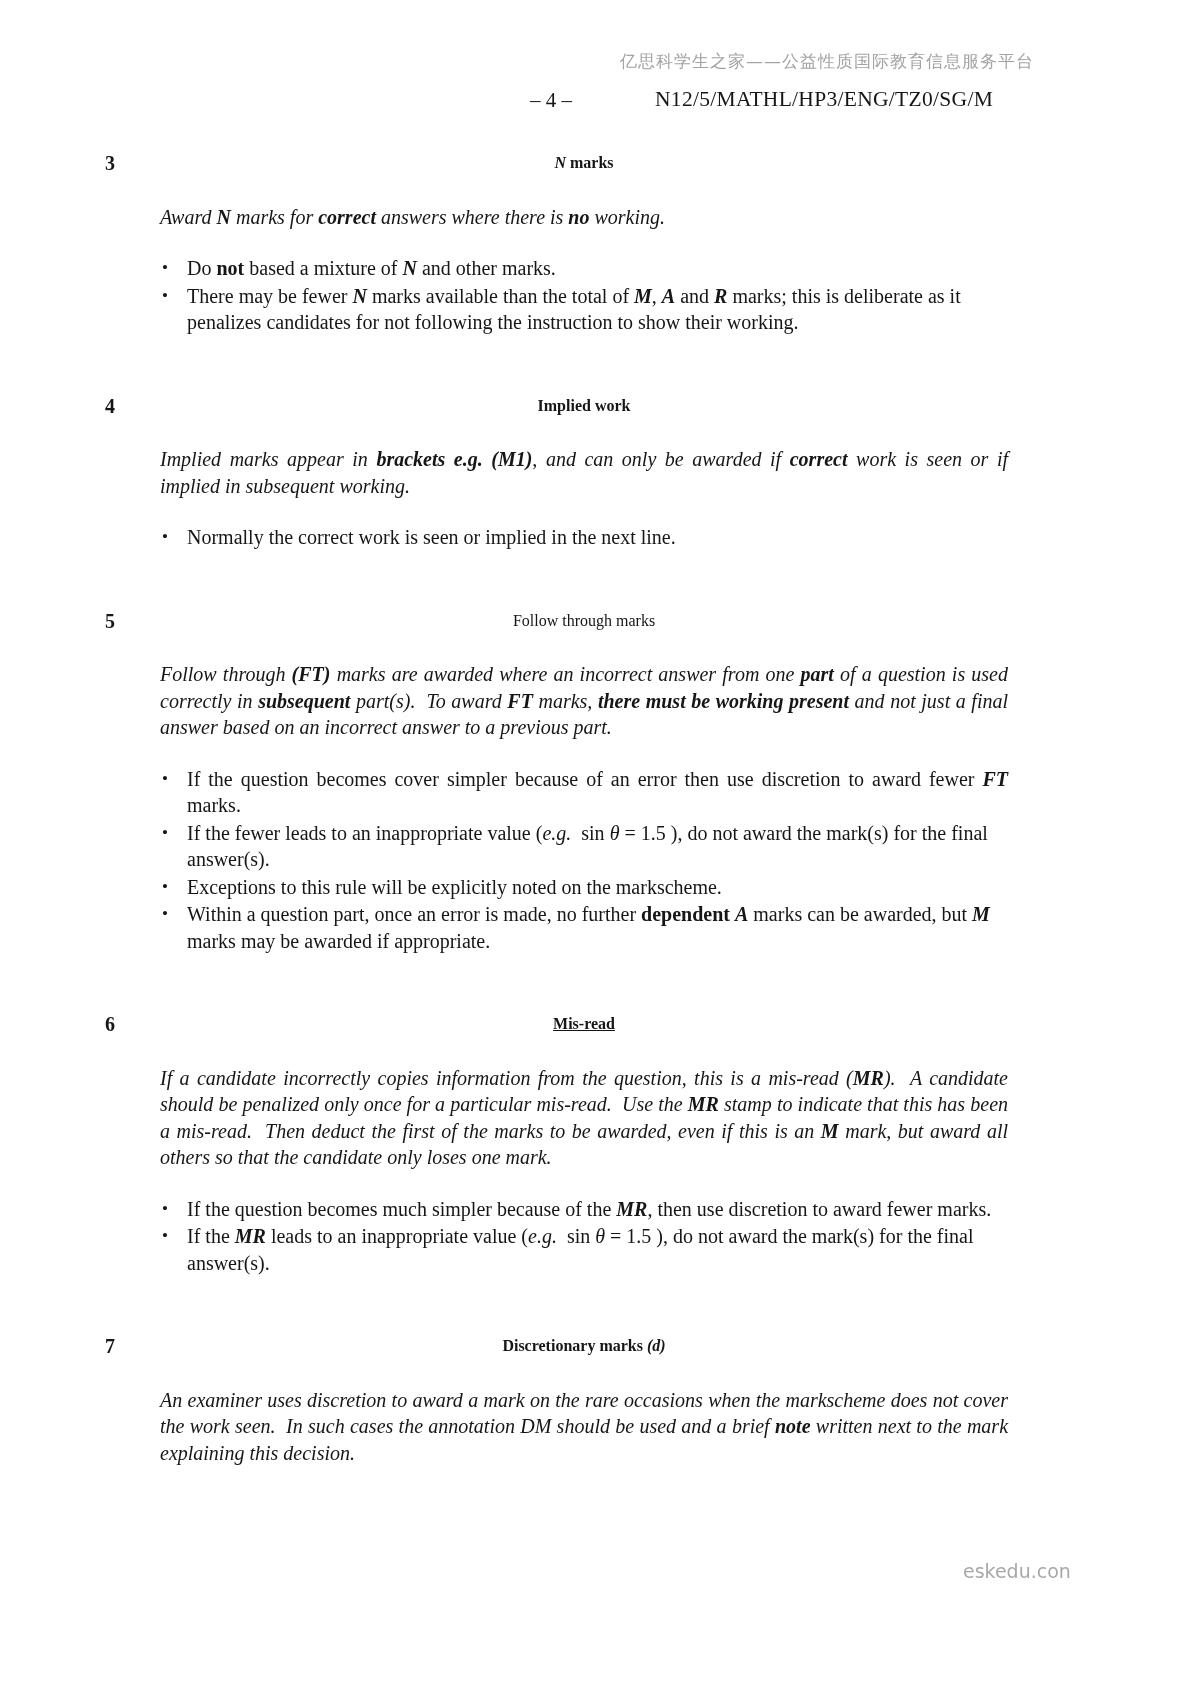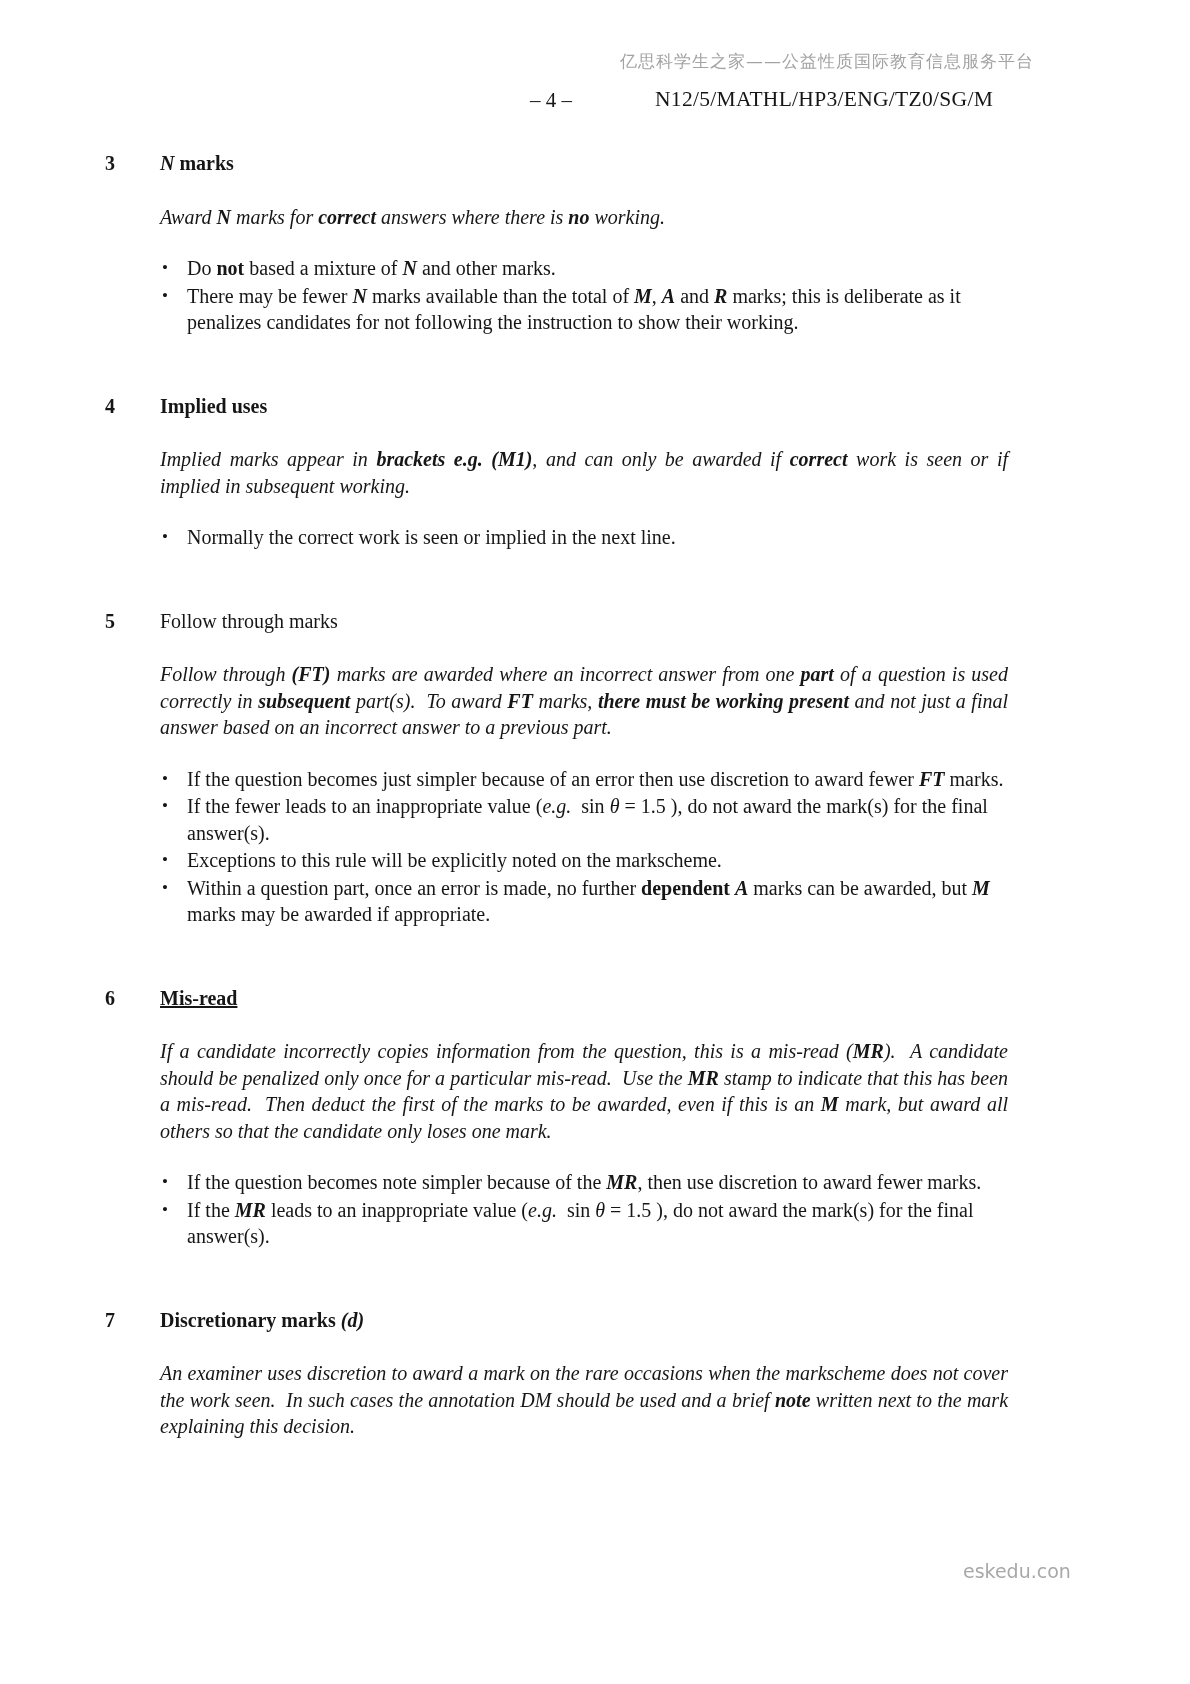--- a/index.html
+++ b/index.html
@@ -49,24 +49,25 @@
   }
   section.sec { position: relative; margin-bottom: 57px; }
   .sec-num {
     position: absolute;
     left: -55px;
     top: 0;
     font-weight: bold;
     font-size: 20px;
   }
   h2.sec-title {
-    font-size: 20px;
+    font-size: 16px;
     font-weight: normal; 
     margin: 0 0 27px 0;
     line-height: 26.5px;
+    text-align: center;
   }
   p.intro {
     margin: 0 0 25px 0;
     white-space: pre-wrap;
   }
   .justify { text-align: justify; }
   ul.bullets { list-style: none; margin: 0; padding: 0; }
   ul.bullets li {
     position: relative;
     padding-left: 27px;
@@ -107,45 +108,45 @@
       <h2 class="sec-title"><span style="font-weight: bold; font-style: italic;">N</span><span style="font-weight: bold;"> marks</span></h2>
       <p class="intro"><span style="font-style: italic;">Award </span><span style="font-weight: bold; font-style: italic;">N</span><span style="font-style: italic;"> marks for </span><span style="font-weight: bold; font-style: italic;">correct</span><span style="font-style: italic;"> answers where there is </span><span style="font-weight: bold; font-style: italic;">no</span><span style="font-style: italic;"> working.</span></p>
       <ul class="bullets">
         <li><span>Do </span><span style="font-weight: bold;">not</span><span> based a mixture of </span><span style="font-weight: bold; font-style: italic;">N</span><span> and other marks.</span></li>
         <li><span>There may be fewer </span><span style="font-weight: bold; font-style: italic;">N</span><span> marks available than the total of </span><span style="font-weight: bold; font-style: italic;">M</span><span>, </span><span style="font-weight: bold; font-style: italic;">A</span><span> and </span><span style="font-weight: bold; font-style: italic;">R</span><span> marks; this is deliberate as it penalizes candidates for not following the instruction to show their working.</span></li>
       </ul>
     </section>
 
     <section class="sec">
       <span class="sec-num">4</span>
-      <h2 class="sec-title"><span style="font-weight: bold;">Implied uses</span></h2>
+      <h2 class="sec-title"><span style="font-weight: bold;">Implied work</span></h2>
       <p class="intro justify"><span style="font-style: italic;">Implied marks appear in </span><span style="font-weight: bold; font-style: italic;">brackets e.g. (M1)</span><span style="font-style: italic;">, and can only be awarded if </span><span style="font-weight: bold; font-style: italic;">correct</span><span style="font-style: italic;"> work is seen or if implied in subsequent working.</span></p>
       <ul class="bullets">
         <li><span>Normally the correct work is seen or implied in the next line.</span></li>
       </ul>
     </section>
 
     <section class="sec">
       <span class="sec-num">5</span>
       <h2 class="sec-title"><span style="font-weight: normal;">Follow through marks</span></h2>
       <p class="intro justify"><span style="font-style: italic;">Follow through </span><span style="font-weight: bold; font-style: italic;">(FT)</span><span style="font-style: italic;"> marks are awarded where an incorrect answer from one </span><span style="font-weight: bold; font-style: italic;">part</span><span style="font-style: italic;"> of a question is used correctly in </span><span style="font-weight: bold; font-style: italic;">subsequent</span><span style="font-style: italic;"> part(s).  To award </span><span style="font-weight: bold; font-style: italic;">FT</span><span style="font-style: italic;"> marks, </span><span style="font-weight: bold; font-style: italic;">there must be working present</span><span style="font-style: italic;"> and not just a final answer based on an incorrect answer to a previous part.</span></p>
       <ul class="bullets">
-        <li class="justify"><span>If the question becomes just simpler because of an error then use discretion to award fewer </span><span style="font-weight: bold; font-style: italic;">FT</span><span> marks.</span></li>
+        <li class="justify"><span>If the question becomes cover simpler because of an error then use discretion to award fewer </span><span style="font-weight: bold; font-style: italic;">FT</span><span> marks.</span></li>
         <li><span>If the fewer leads to an inappropriate value (</span><span style="font-style: italic;">e.g.</span><span>  sin </span><span style="font-style: italic;">θ</span><span> = 1.5 ), do not award the mark(s) for the final answer(s).</span></li>
         <li><span>Exceptions to this rule will be explicitly noted on the markscheme.</span></li>
         <li><span>Within a question part, once an error is made, no further </span><span style="font-weight: bold;">dependent</span><span> </span><span style="font-weight: bold; font-style: italic;">A</span><span> marks can be awarded, but </span><span style="font-weight: bold; font-style: italic;">M</span><span> marks may be awarded if appropriate.</span></li>
       </ul>
     </section>
 
     <section class="sec">
       <span class="sec-num">6</span>
       <h2 class="sec-title"><span style="font-weight: bold; text-decoration: underline;">Mis-read</span></h2>
       <p class="intro justify"><span style="font-style: italic;">If a candidate incorrectly copies information from the question, this is a mis-read (</span><span style="font-weight: bold; font-style: italic;">MR</span><span style="font-style: italic;">).  A candidate should be penalized only once for a particular mis-read.  Use the </span><span style="font-weight: bold; font-style: italic;">MR</span><span style="font-style: italic;"> stamp to indicate that this has been a mis-read.  Then deduct the first of the marks to be awarded, even if this is an </span><span style="font-weight: bold; font-style: italic;">M</span><span style="font-style: italic;"> mark, but award all others so that the candidate only loses one mark.</span></p>
       <ul class="bullets">
-        <li class="justify"><span>If the question becomes note simpler because of the </span><span style="font-weight: bold; font-style: italic;">MR</span><span>, then use discretion to award fewer marks.</span></li>
+        <li class="justify"><span>If the question becomes much simpler because of the </span><span style="font-weight: bold; font-style: italic;">MR</span><span>, then use discretion to award fewer marks.</span></li>
         <li><span>If the </span><span style="font-weight: bold; font-style: italic;">MR</span><span> leads to an inappropriate value (</span><span style="font-style: italic;">e.g.</span><span>  sin </span><span style="font-style: italic;">θ</span><span> = 1.5 ), do not award the mark(s) for the final answer(s).</span></li>
       </ul>
     </section>
 
     <section class="sec">
       <span class="sec-num">7</span>
       <h2 class="sec-title"><span style="font-weight: bold;">Discretionary marks </span><span style="font-weight: bold; font-style: italic;">(d)</span></h2>
       <p class="intro justify"><span style="font-style: italic;">An examiner uses discretion to award a mark on the rare occasions when the markscheme does not cover the work seen.  In such cases the annotation DM should be used and a brief </span><span style="font-weight: bold; font-style: italic;">note</span><span style="font-style: italic;"> written next to the mark explaining this decision.</span></p>
     </section>
 

